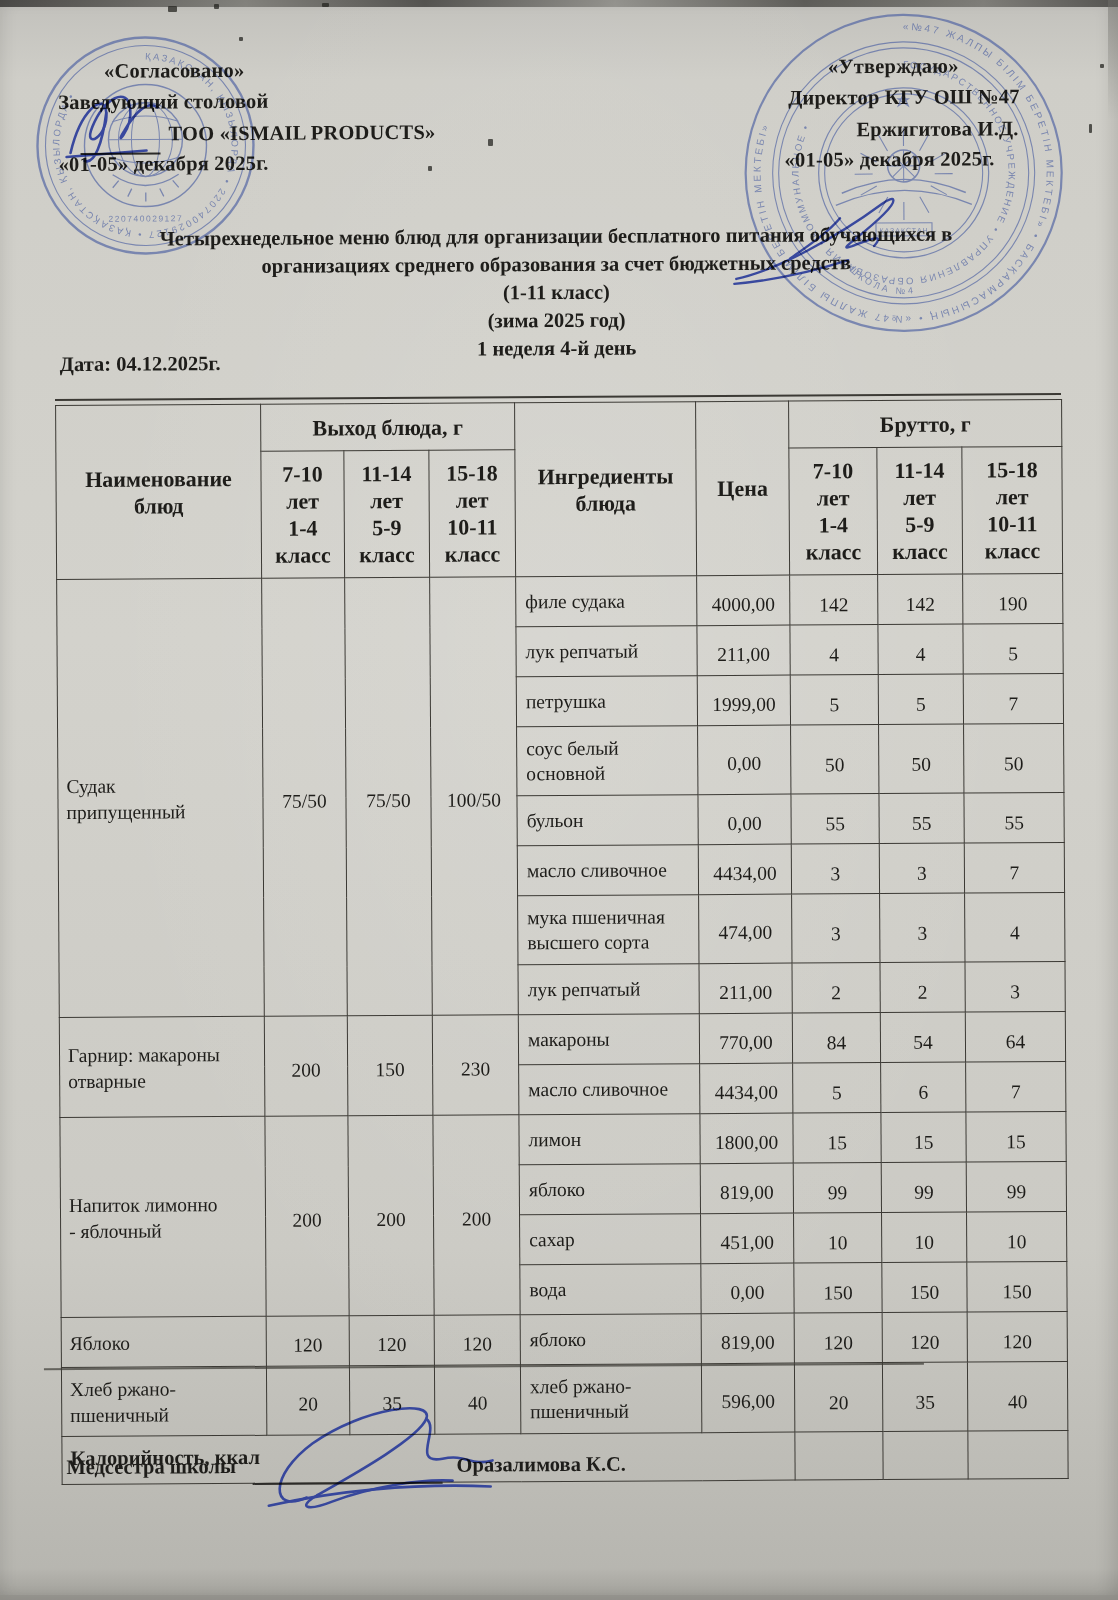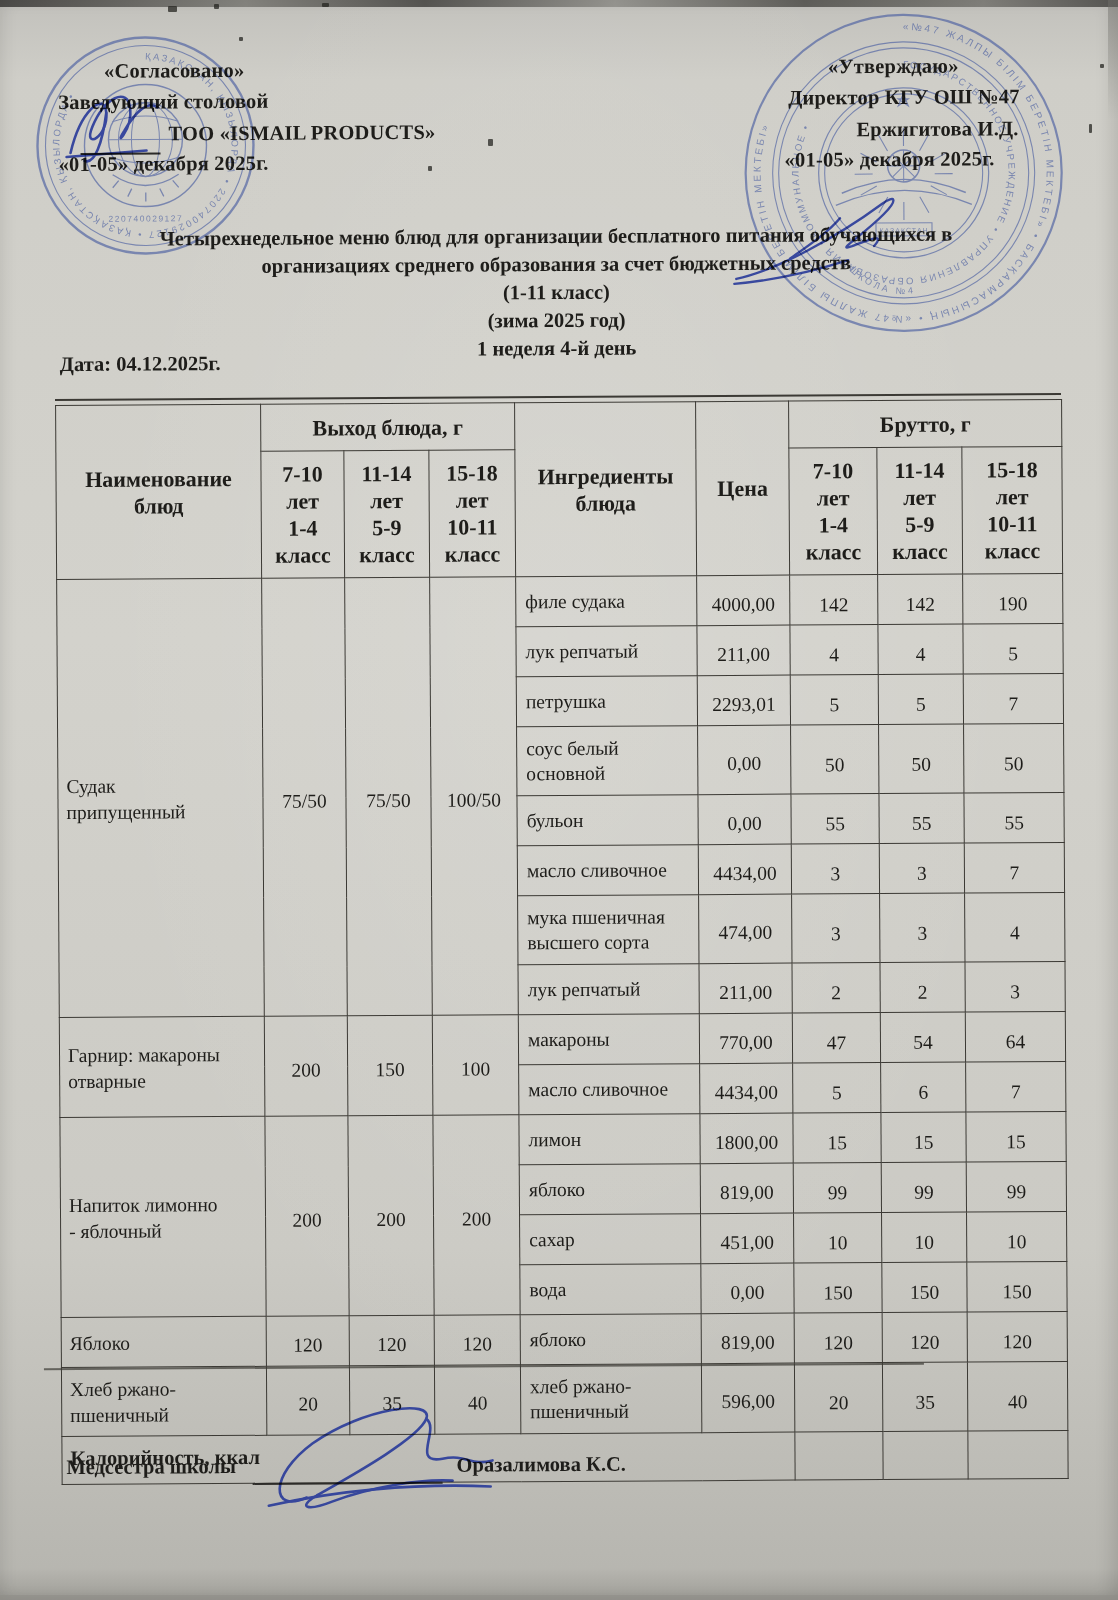--- a/index.html
+++ b/index.html
@@ -157,21 +157,21 @@
           </tr>
           <tr>
             <td class="ing">лук репчатый</td>
             <td class="price">211,00</td>
             <td class="brutto">4</td>
             <td class="brutto">4</td>
             <td class="brutto">5</td>
           </tr>
           <tr>
             <td class="ing">петрушка</td>
-            <td class="price">2293,01</td>
+            <td class="price">1999,00</td>
             <td class="brutto">5</td>
             <td class="brutto">5</td>
             <td class="brutto">7</td>
           </tr>
           <tr>
             <td class="ing">соус белый
 основной</td>
             <td class="price">0,00</td>
             <td class="brutto">50</td>
             <td class="brutto">50</td>
@@ -204,24 +204,24 @@
             <td class="price">211,00</td>
             <td class="brutto">2</td>
             <td class="brutto">2</td>
             <td class="brutto">3</td>
           </tr>
           <tr>
             <td class="dish" rowspan="2">Гарнир: макароны
 отварные</td>
             <td class="out" rowspan="2">200</td>
             <td class="out" rowspan="2">150</td>
-            <td class="out" rowspan="2">100</td>
+            <td class="out" rowspan="2">230</td>
             <td class="ing">макароны</td>
             <td class="price">770,00</td>
-            <td class="brutto">47</td>
+            <td class="brutto">84</td>
             <td class="brutto">54</td>
             <td class="brutto">64</td>
           </tr>
           <tr>
             <td class="ing">масло сливочное</td>
             <td class="price">4434,00</td>
             <td class="brutto">5</td>
             <td class="brutto">6</td>
             <td class="brutto">7</td>
           </tr>

